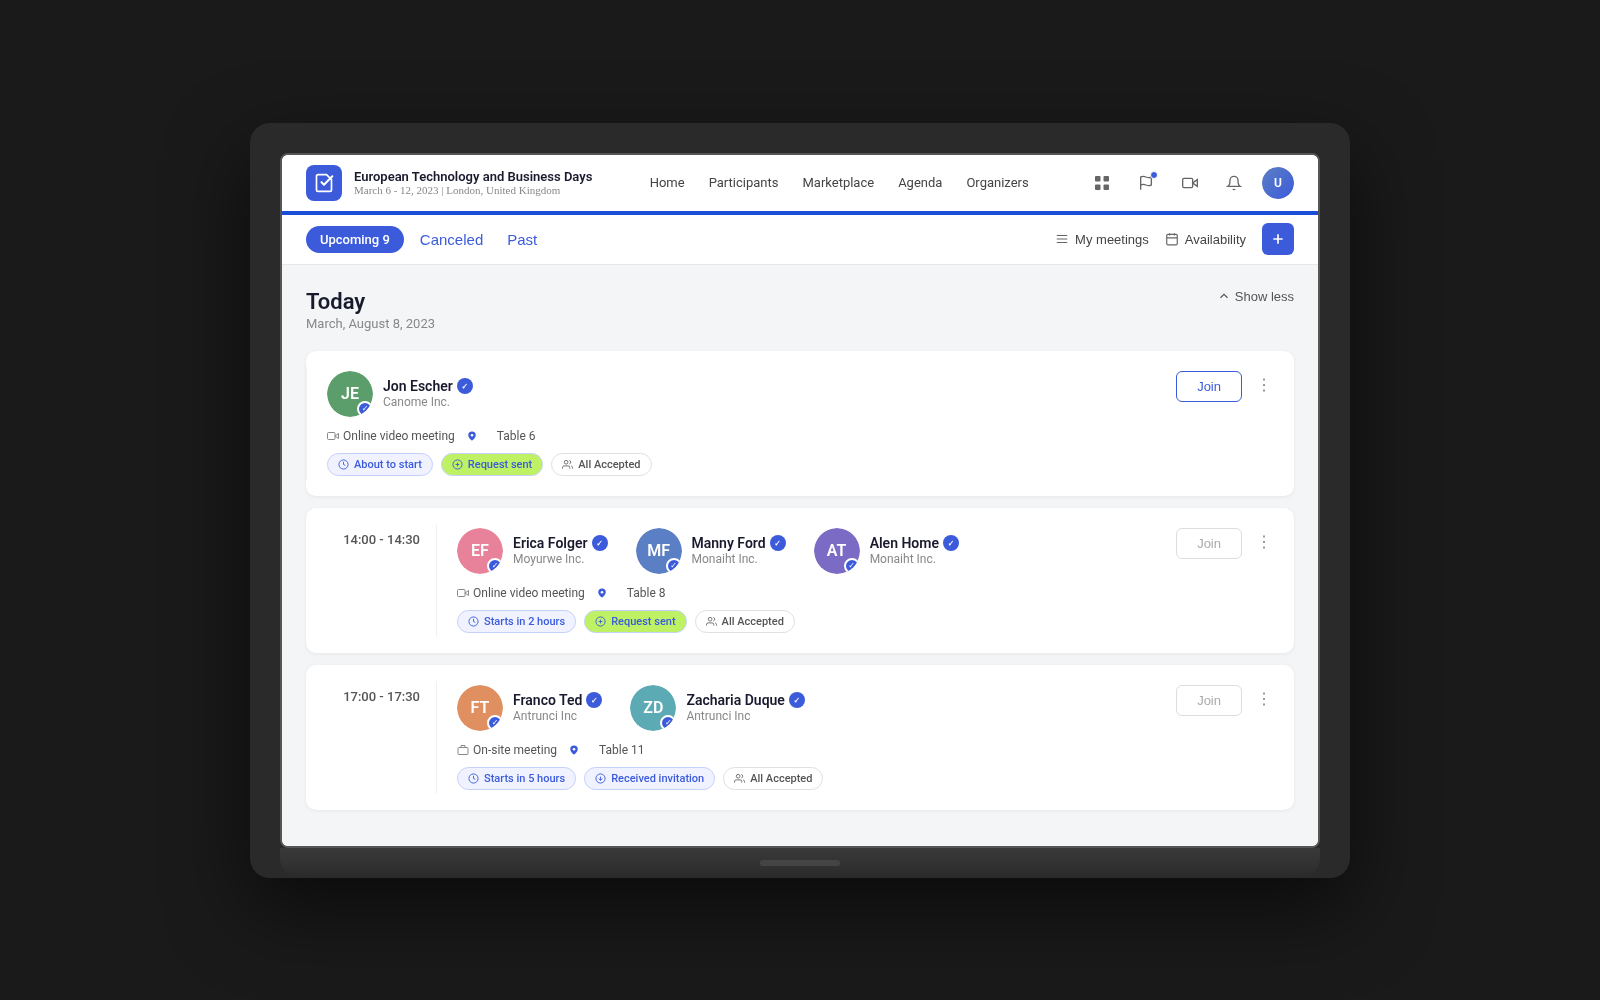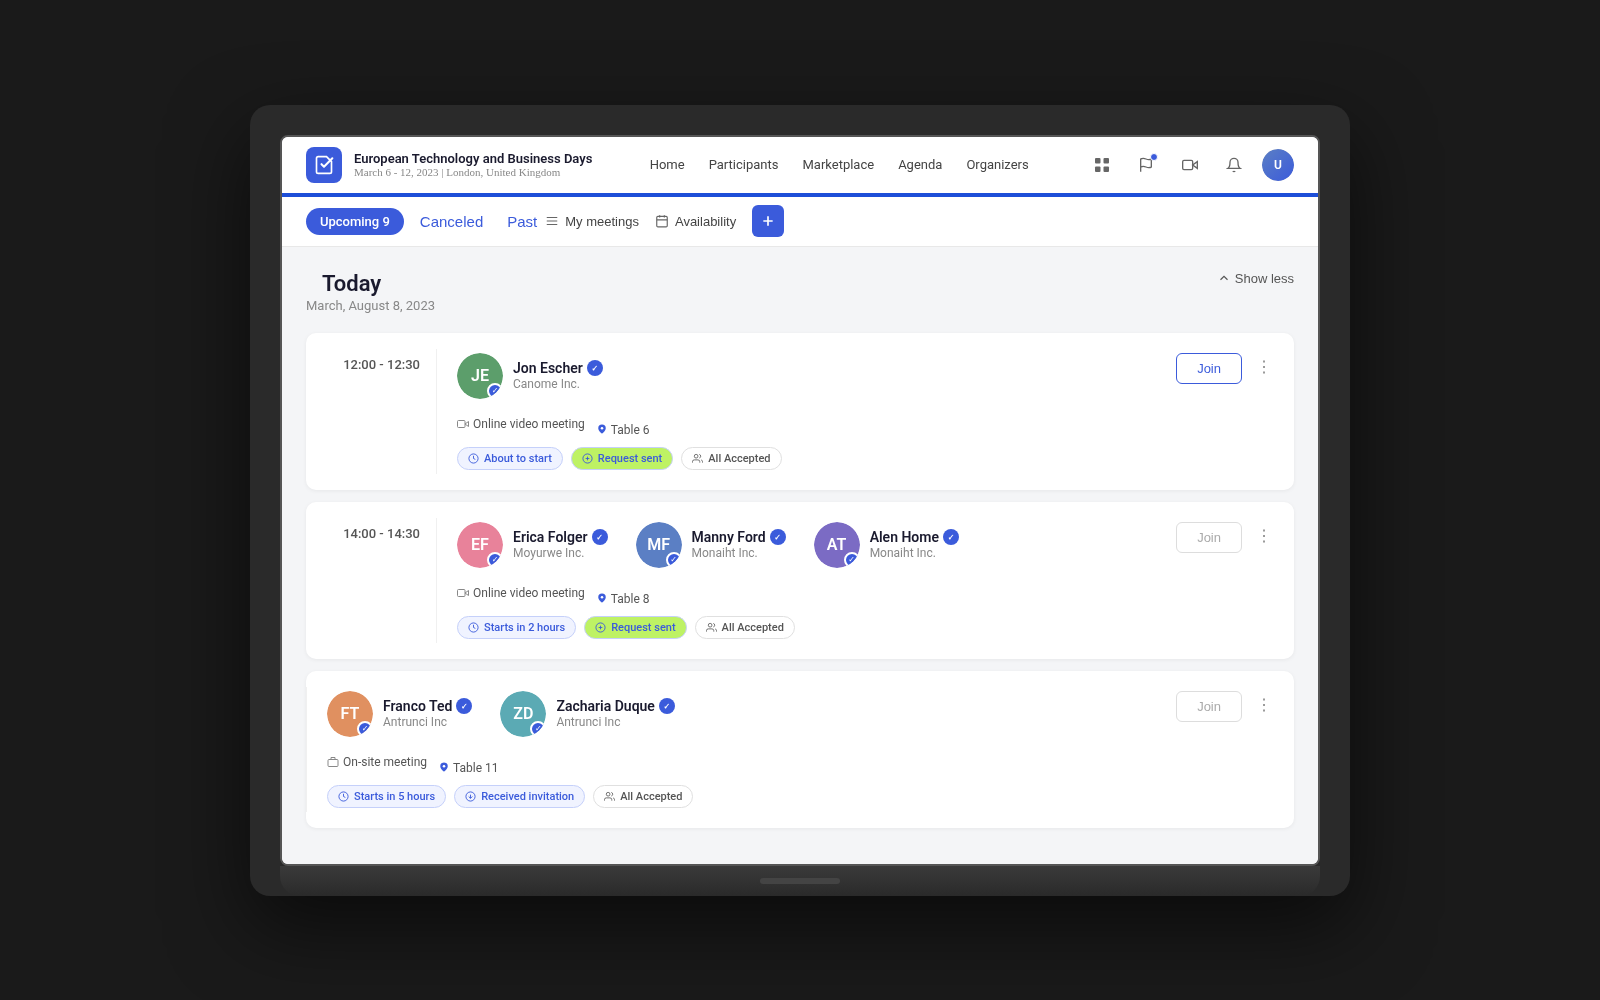--- a/index.html
+++ b/index.html
@@ -127,21 +127,21 @@
       color: #666;
     }
 
     
     .tabs-bar {
       background: white;
       padding: 0 24px;
       height: 50px;
       display: flex;
       align-items: center;
-      justify-content: flex-start;
+      justify-content: space-between;
       border-bottom: 1px solid #e8e8e8;
     }
     .tabs-left {
       display: flex;
       align-items: center;
       gap: 8px;
     }
     .tab-upcoming {
       background: #3b5bdb;
       color: white;
@@ -198,21 +198,20 @@
     .section-header {
       display: flex;
       align-items: flex-start;
       justify-content: space-between;
       margin-bottom: 20px;
     }
     .section-title h2 {
       font-size: 22px;
       font-weight: 600;
       color: #1a1a2e;
-      margin-left: 16px;
     }
     .section-title p {
       font-size: 13px;
       color: #888;
       margin-top: 2px;
     }
     .show-less-btn {
       display: flex;
       align-items: center;
       gap: 4px;
@@ -330,24 +329,24 @@
     }
     .detail-tag {
       font-size: 12px;
       color: #555;
       display: flex;
       align-items: center;
       gap: 4px;
     }
     .location-tag {
       display: flex;
-      gap: 4px;
+      align-items: center;
+      gap: 20px;
       font-size: 12px;
       color: #555;
-      margin-top: 12px;
     }
     .tags-row {
       display: flex;
       align-items: center;
       gap: 8px;
     }
     .tag {
       display: flex;
       align-items: center;
       gap: 5px;
@@ -523,23 +522,20 @@
         </div>
         <button class="show-less-btn">
           <svg width="14" height="14" viewBox="0 0 24 24" fill="none" stroke="#555" stroke-width="2">
             <polyline points="18 15 12 9 6 15"></polyline>
           </svg>
           <span>Show less</span>
         </button>
       </div>
 
       <div class="meeting-card">
-        <div class="time-col">
-          <span>12:00 - 12:30</span>
-        </div>
         <div class="card-divider"></div>
         <div class="card-body">
           <div class="participants-row">
             <div class="participant">
               <div class="participant-avatar">
                 <div class="avatar-img av-green">JE</div>
                 <div class="verified-badge">✓</div>
               </div>
               <div class="participant-info">
                 <div class="name">
@@ -689,20 +685,23 @@
             </span>
           </div>
         </div>
         <div class="card-actions">
           <button class="join-btn-disabled">Join</button>
           <div class="more-btn">⋮</div>
         </div>
       </div>
 
       <div class="meeting-card">
+        <div class="time-col">
+          <span>17:00 - 17:30</span>
+        </div>
         <div class="card-divider"></div>
         <div class="card-body">
           <div class="participants-row">
             <div class="participant">
               <div class="participant-avatar">
                 <div class="avatar-img av-orange">FT</div>
                 <div class="verified-badge">✓</div>
               </div>
               <div class="participant-info">
                 <div class="name">

